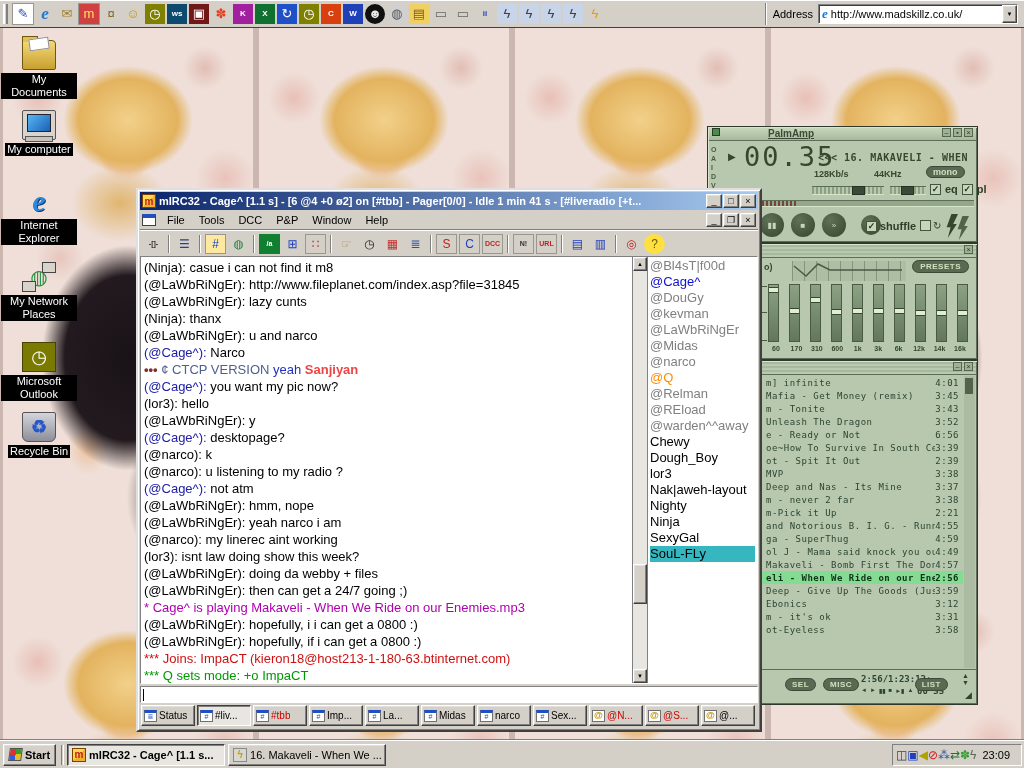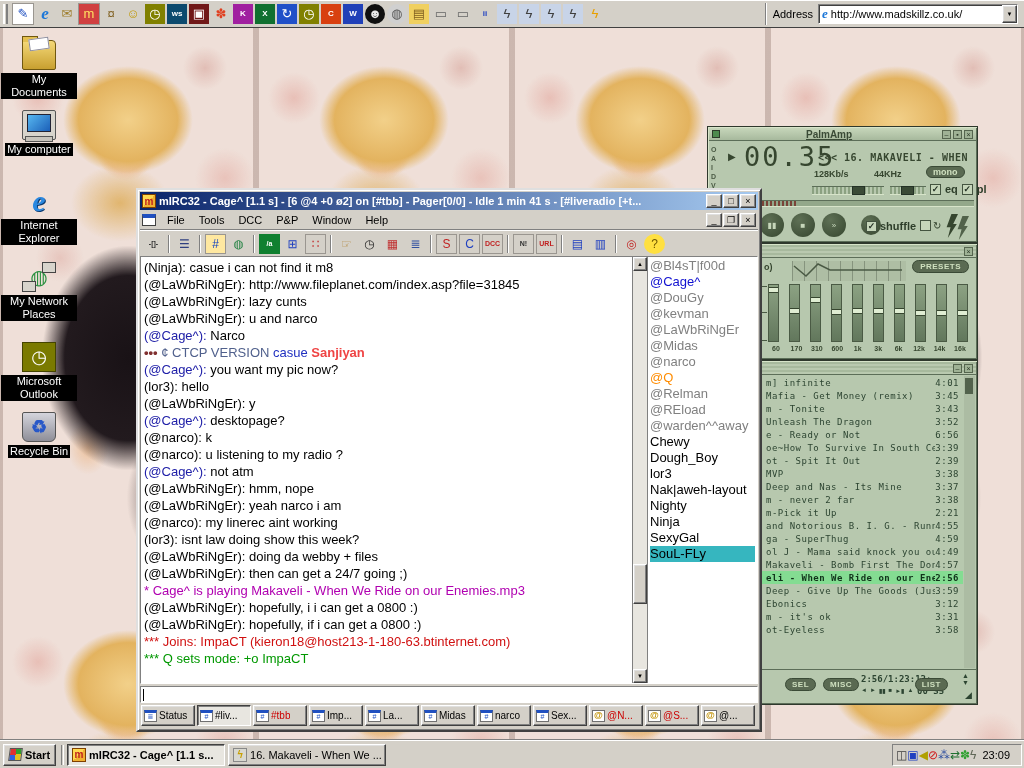--- a/index.html
+++ b/index.html
@@ -56,21 +56,21 @@
   .art-computer::after { content:""; position:absolute; left:2px; bottom:-3px; right:2px; height:4px; background:#c8c4bc; border:1px solid #555; }
   .art-ie { color:#2a88e0; font-family:"Liberation Serif", serif; font-style:italic; font-weight:bold; font-size:30px; text-shadow:1px 1px 0 #0a3a70; }
   .art-network { color:#2a9040; font-size:20px; }
   .art-network::before, .art-network::after { content:""; position:absolute; width:12px; height:9px; background:#d8d4cc; border:1px solid #444; }
   .art-network::before { left:0; bottom:0; } .art-network::after { right:0; top:0; }
   .art-outlook { background:#7a7a00; border:1px solid #444400; color:#fff; font-size:18px; }
   .art-recycle { background:linear-gradient(#d4d4dc,#8e8e98); border:1px solid #555; border-radius:2px 2px 6px 6px; color:#2858c8; font-size:18px; font-weight:bold; }
 
   
   .wa-win { position:absolute; background:#b7c8ae; border:1px solid #2e382c; box-shadow:inset 1px 1px 0 #d7e4c9, inset -1px -1px 0 #5c6e58; z-index:20; }
-  .wa-title { position:absolute; left:1px; top:1px; right:1px; height:13px; background:linear-gradient(#c6d6ba,#a7b99d); border-bottom:1px solid #5c6e58; display:flex; align-items:center; padding:0 3px;gap:38px; }
+  .wa-title { position:absolute; left:1px; top:1px; right:1px; height:13px; background:linear-gradient(#c6d6ba,#a7b99d); border-bottom:1px solid #5c6e58; display:flex; padding:0 3px; }
   .wa-title-text { font-size:10px; font-weight:bold; color:#3a4a36; text-decoration:underline; margin-left:48px; }
   .wa-tbtns { margin-left:auto; display:flex; gap:2px; }
   .wa-tbtn { width:9px; height:9px; background:#9fb295; border:1px solid #55654e; color:#2c3a28; font-size:7px; line-height:7px; display:inline-flex; align-items:center; justify-content:center; cursor:default; }
   .wa-bug { width:8px; height:8px; background:#4d8a4d; border:1px solid #2c3a28; }
   #wa-main { left:707px; top:126px; width:271px; height:117px; }
   .clutter { position:absolute; left:3px; top:18px; display:flex; flex-direction:column; }
   .clut { font-size:7px; font-weight:bold; color:#4a5a44; line-height:9px; }
   .wa-state { position:absolute; left:20px; top:24px; font-size:10px; color:#36462f; }
   .wa-time { position:absolute; left:36px; top:14px; font-family:"DejaVu Sans Mono", monospace; font-size:27px; color:#36462f; letter-spacing:2px; }
   .wa-marquee { position:absolute; left:110px; top:25px; width:156px; overflow:hidden; white-space:nowrap; font-family:"DejaVu Sans Mono", monospace; font-size:10px; font-weight:bold; letter-spacing:0.5px; color:#36462f; }
@@ -528,23 +528,24 @@
         <span class="mtbi" style="color: rgb(32, 64, 192);">▥</span>
         <span class="tsep"></span>
         <span class="mtbi" style="color: rgb(192, 32, 32);">◎</span>
         <span class="mtbi rnd" style="color: rgb(112, 88, 0); background: rgb(255, 224, 64);">?</span>
       </div>
     <div class="mirc-content">
       <div class="chat" id="chat">
           <div class="cline"><span class="c-nick">(Ninja):</span><span class="c-txt"> casue i can not find it m8</span></div>
           <div class="cline"><span class="c-nick">(@LaWbRiNgEr):</span><span class="c-txt"> http://www.fileplanet.com/index.asp?file=31845</span></div>
           <div class="cline"><span class="c-nick">(@LaWbRiNgEr):</span><span class="c-txt"> lazy cunts</span></div>
+          <div class="cline"><span class="c-nick">(Ninja):</span><span class="c-txt"> thanx</span></div>
           <div class="cline"><span class="c-nick">(@LaWbRiNgEr):</span><span class="c-txt"> u and narco</span></div>
           <div class="cline"><span class="c-self">(@Cage^):</span><span class="c-txt"> Narco</span></div>
-          <div class="cline"><span class="c-ctcp-dots">••• </span><span class="c-ctcp">¢ CTCP VERSION </span><span class="c-from">casue </span><span class="c-who">Sanjiyan</span></div>
+          <div class="cline"><span class="c-ctcp-dots">••• </span><span class="c-ctcp">¢ CTCP VERSION </span><span class="c-from">yeah </span><span class="c-who">Sanjiyan</span></div>
           <div class="cline"><span class="c-self">(@Cage^):</span><span class="c-txt"> you want my pic now?</span></div>
           <div class="cline"><span class="c-nick">(lor3):</span><span class="c-txt"> hello</span></div>
           <div class="cline"><span class="c-nick">(@LaWbRiNgEr):</span><span class="c-txt"> y</span></div>
           <div class="cline"><span class="c-self">(@Cage^):</span><span class="c-txt"> desktopage?</span></div>
           <div class="cline"><span class="c-nick">(@narco):</span><span class="c-txt"> k</span></div>
           <div class="cline"><span class="c-nick">(@narco):</span><span class="c-txt"> u listening to my radio ?</span></div>
           <div class="cline"><span class="c-self">(@Cage^):</span><span class="c-txt"> not atm</span></div>
           <div class="cline"><span class="c-nick">(@LaWbRiNgEr):</span><span class="c-txt"> hmm, nope</span></div>
           <div class="cline"><span class="c-nick">(@LaWbRiNgEr):</span><span class="c-txt"> yeah narco i am</span></div>
           <div class="cline"><span class="c-nick">(@narco):</span><span class="c-txt"> my linerec aint working</span></div>

